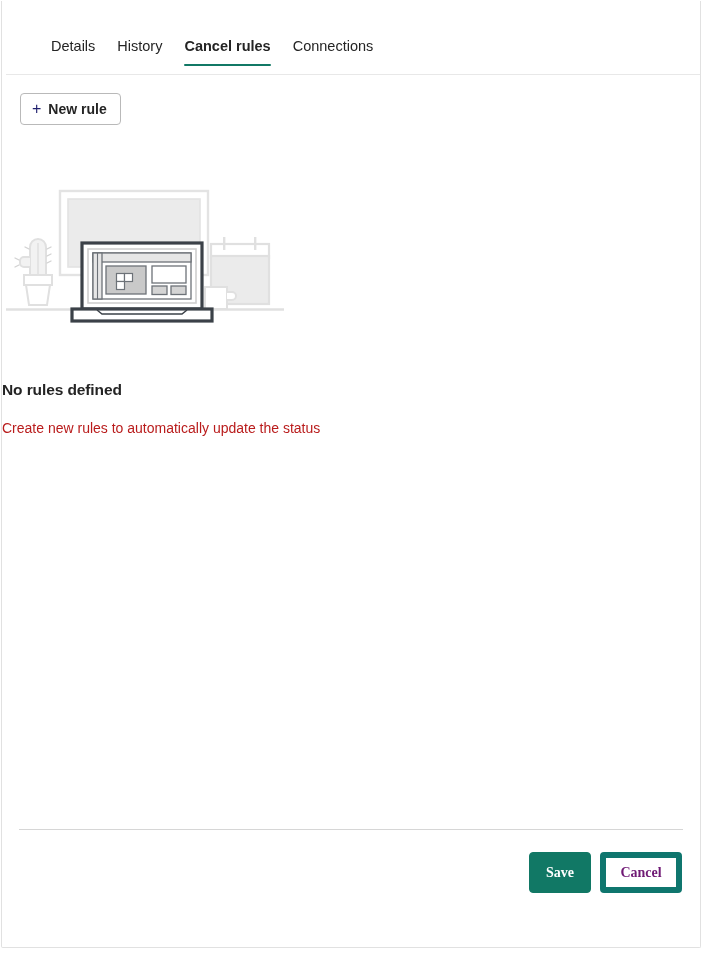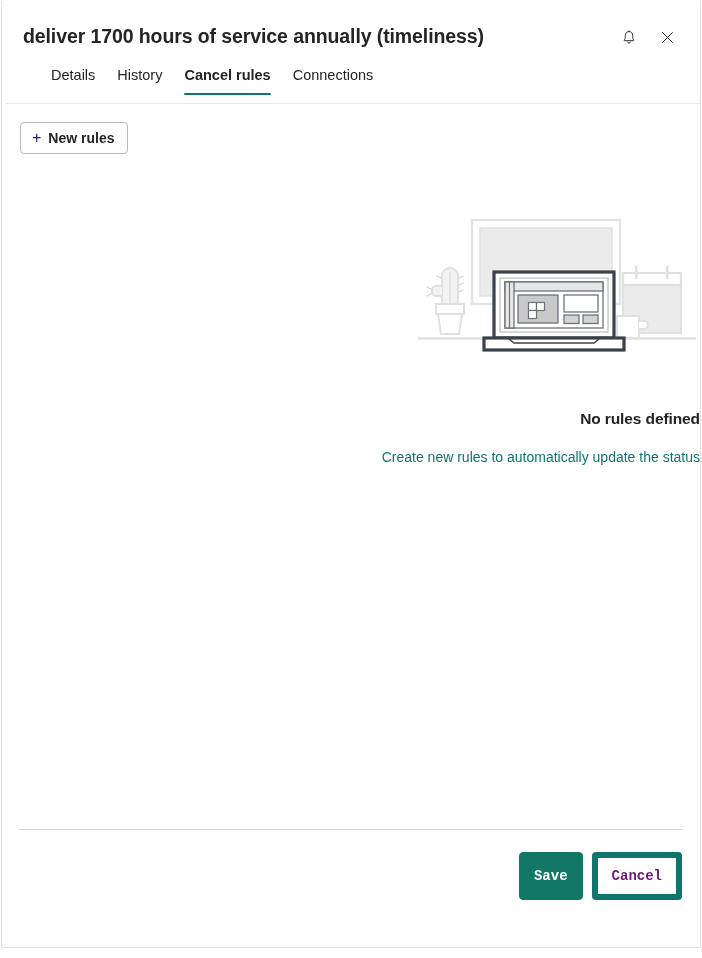--- a/index.html
+++ b/index.html
@@ -154,40 +154,39 @@
     line-height: 1;
     position: relative;
     top: -0.5px;
   }
 
   
   .empty-state {
     flex: 1 1 auto;
     display: flex;
     flex-direction: column;
-    align-items: flex-end;
+    align-items: flex-start;
     padding-top: 58px;
   }
   .illustration {
     width: 286px;
     height: 160px;
     display: block;
   }
   .empty-title {
     margin-top: 38px;
     font-size: 15.5px;
     font-weight: 700;
     color: #242424;
     letter-spacing: -0.1px;
   }
   .empty-sub {
     margin-top: 21px;
     font-size: 14px;
-    color: #0f766e;
-    margin-left: 15px;
+    color: #b91c1c;
   }
 
   
   .footer {
     flex: 0 0 auto;
     position: relative;
     padding: 0 18px 0 18px;
     height: 118px;
   }
   .footer-divider {
@@ -199,27 +198,27 @@
     background: #d6d6d6;
   }
   .footer-actions {
     display: flex;
     justify-content: flex-end;
     align-items: center;
     gap: 9px;
     padding-top: 23px;
   }
   .btn {
-    height: 48px;
+    height: 41px;
     min-width: 62px;
     padding: 0 14px;
     border-radius: 4px;
     font-size: 14px;
     font-weight: 600;
-    font-family: Liberation Mono, monospace;
+    font-family: Liberation Serif, serif;
     cursor: pointer;
     line-height: 1;
   }
   .btn-primary {
     background: var(--accent, #117865);
     border: 1px solid var(--accent, #117865);
     color: #ffffff;
   }
   .btn-secondary {
     background: #ffffff;
@@ -228,59 +227,36 @@
     min-width: 82px;
   }
 </style>
 </head>
 <body>
 
 <div class="panel">
   <div class="dialog">
 
     <div class="header">
-      <div class="header-row">
-        <h1 class="dialog-title">deliver 1700 hours of service annually (timeliness)</h1>
-
-        <div class="header-actions">
-          <button class="icon-btn" title="Notifications">
-            <span>
-              <svg width="16" height="16" viewBox="0 0 16 16" fill="none" aria-hidden="true">
-                <path d="M8 1.6c-2.1 0-3.7 1.7-3.7 3.8v2.2c0 .6-.2 1.2-.6 1.7l-.5.7c-.2.3 0 .7.4.7h8.8c.4 0 .6-.4.4-.7l-.5-.7c-.4-.5-.6-1.1-.6-1.7V5.4c0-2.1-1.6-3.8-3.7-3.8z" stroke="#242424" stroke-width="0.95" stroke-linejoin="round" fill="none"></path>
-                <path d="M6.6 12.1a1.45 1.45 0 0 0 2.8 0" stroke="#242424" stroke-width="0.95" stroke-linecap="round" fill="none"></path>
-                <path d="M8 1.6V.9" stroke="#242424" stroke-width="0.95" stroke-linecap="round"></path>
-              </svg>
-            </span>
-          </button>
-
-          <button class="icon-btn" title="Close">
-            <span>
-              <svg width="15" height="15" viewBox="0 0 15 15" fill="none" aria-hidden="true">
-                <path d="M2.6 2.6l9.8 9.8M12.4 2.6l-9.8 9.8" stroke="#242424" stroke-width="1" stroke-linecap="round"></path>
-              </svg>
-            </span>
-          </button>
-        </div>
-      </div>
 
       <div class="tabs">
         <button class="tab">Details</button>
         <button class="tab">History</button>
         <button class="tab active">Cancel rules</button>
         <button class="tab">Connections</button>
         <div class="tabs-divider"></div>
       </div>
     </div>
 
     <div class="body">
 
       <div class="toolbar">
         <button class="new-rule-btn">
           <span class="plus-glyph">+</span>
-          <span>New rules</span>
+          <span>New rule</span>
         </button>
       </div>
 
       <div class="empty-state">
 
         <svg class="illustration" viewBox="0 0 286 160" aria-hidden="true">
 
           <rect x="58" y="8" width="148" height="84" fill="#ffffff" stroke="#e3e3e3" stroke-width="2.4"></rect>
           <rect x="66" y="16" width="132" height="68" fill="#ebebeb" stroke="#e3e3e3" stroke-width="1.6"></rect>
 

